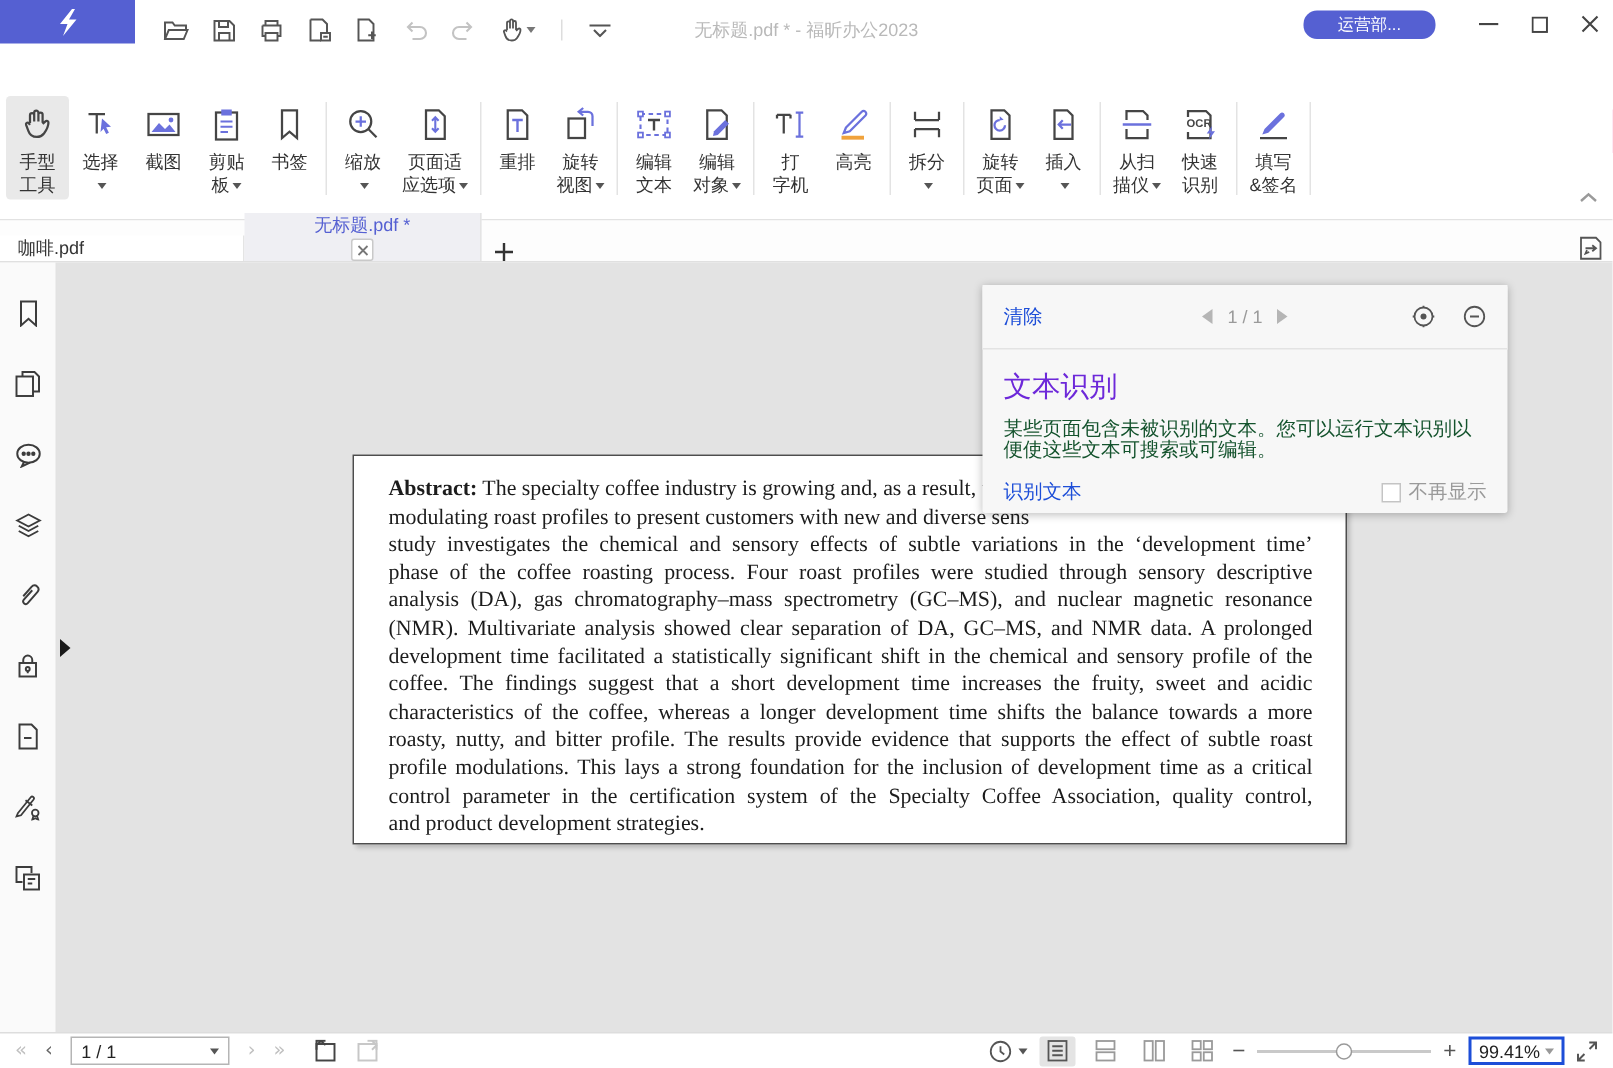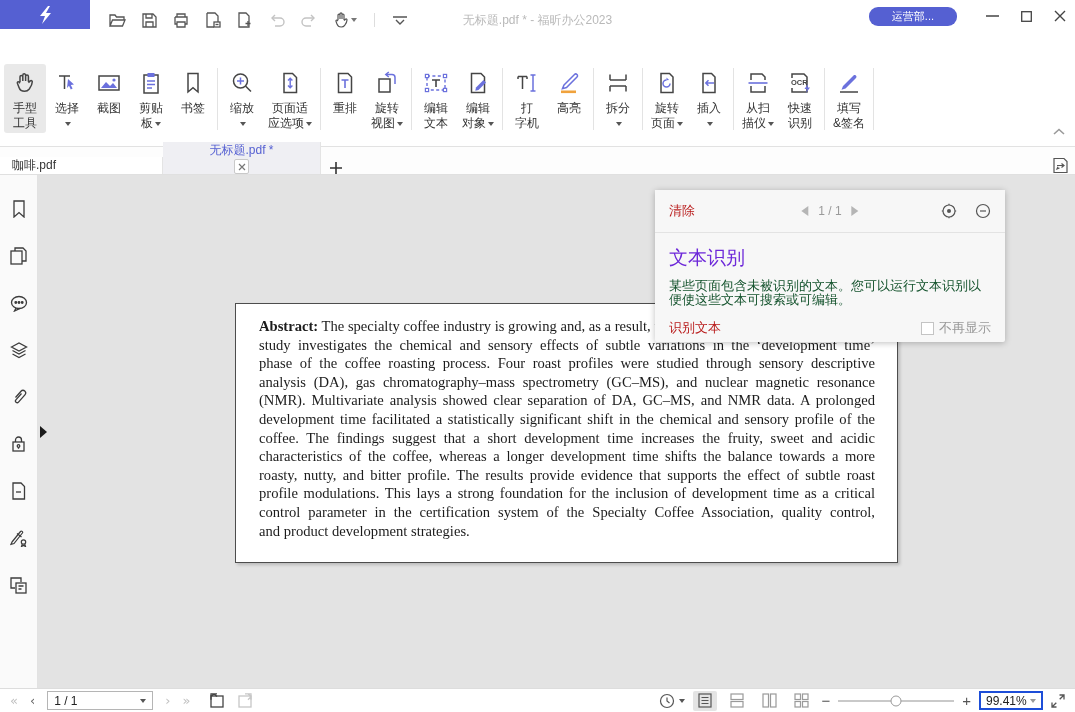--- a/index.html
+++ b/index.html
@@ -55,21 +55,21 @@
   #panel-handle { position:absolute; left:40px; top:251px; width:0; height:0; border-left:7px solid #1a1a1a; border-top:6px solid transparent; border-bottom:6px solid transparent; cursor:pointer; }
 
   
   #page { position:absolute; left:235px; top:128px; width:663px; height:260px; background:#fff; border:1px solid #4d4d4d; box-shadow:2px 2px 3px rgba(0,0,0,.18); padding:13px 22px 0 23px; }
   .pline { font-family:"Liberation Serif","DejaVu Serif",serif; font-size:14.6px; line-height:18.6px; color:#1c1c1c; white-space:nowrap; }
   .pline.j { white-space:normal; text-align:justify; text-align-last:justify; }
 
   
   #notify { position:absolute; left:655px; top:15px; width:350px; height:152px; background:#f7f7f7; border-radius:2px; box-shadow:0 1px 6px rgba(0,0,0,.25); font-size:13px; }
   #notify-head { height:43px; background:#f7f7f7; border-bottom:1px solid #e3e3e3; display:flex; align-items:center; padding:0 14px; }
-  .link { color:#b91c1c; cursor:pointer;text-align:center; }
+  .link { color:#1d4ed8; cursor:pointer;text-align:center; }
   #notify-pager { position:absolute; left:50%; transform:translateX(-50%); display:flex; align-items:center; gap:10px; color:#9a9a9a; font-size:12px; }
   .pg-arrow-l { width:0; height:0; border-right:7px solid #b5b5b5; border-top:5px solid transparent; border-bottom:5px solid transparent; cursor:pointer; }
   .pg-arrow-r { width:0; height:0; border-left:7px solid #b5b5b5; border-top:5px solid transparent; border-bottom:5px solid transparent; cursor:pointer; }
   #notify-head-right { margin-left:auto; display:flex; align-items:center; gap:18px; }
   #notify-body { padding:12px 14px 0; }
   #notify-title { font-size:19px; color:#6d28d9; margin-bottom:8px; }
   #notify-msg { font-size:13px; color:#14532d; line-height:14px; width:320px; }
   #notify-foot { display:flex; align-items:center; margin-top:12px; font-size:13px; }
   #notify-foot .dismiss { margin-left:auto; display:flex; align-items:center; gap:5px; color:#9a9a9a; cursor:pointer; }
   .cbx { width:13px; height:13px; border:1px solid #c4c4c4; background:#fff; display:inline-block; }
@@ -525,20 +525,21 @@
           <rect x="6" y="6" width="10" height="10"></rect>
           <path d="M8.5 9h5M8.5 12h3"></path>
         </svg>
     </span>
   </div>
 
   <span id="panel-handle"></span>
 
   <div id="page">
     <div class="pline"><b>Abstract:</b><span> The specialty coffee industry is growing and, as a result, there</span></div>
+    <div class="pline">modulating roast profiles to present customers with new and diverse sens</div>
     <div class="pline j">study investigates the chemical and sensory effects of subtle variations in the ‘development time’</div>
     <div class="pline j">phase of the coffee roasting process. Four roast profiles were studied through sensory descriptive</div>
     <div class="pline j">analysis (DA), gas chromatography–mass spectrometry (GC–MS), and nuclear magnetic resonance</div>
     <div class="pline j">(NMR). Multivariate analysis showed clear separation of DA, GC–MS, and NMR data. A prolonged</div>
     <div class="pline j">development time facilitated a statistically significant shift in the chemical and sensory profile of the</div>
     <div class="pline j">coffee.  The findings suggest that a short development time increases the fruity, sweet and acidic</div>
     <div class="pline j">characteristics of the coffee, whereas a longer development time shifts the balance towards a more</div>
     <div class="pline j">roasty, nutty, and bitter profile.  The results provide evidence that supports the effect of subtle roast</div>
     <div class="pline j">profile modulations. This lays a strong foundation for the inclusion of development time as a critical</div>
     <div class="pline j">control parameter in the certification system of the Specialty Coffee Association, quality control,</div>

